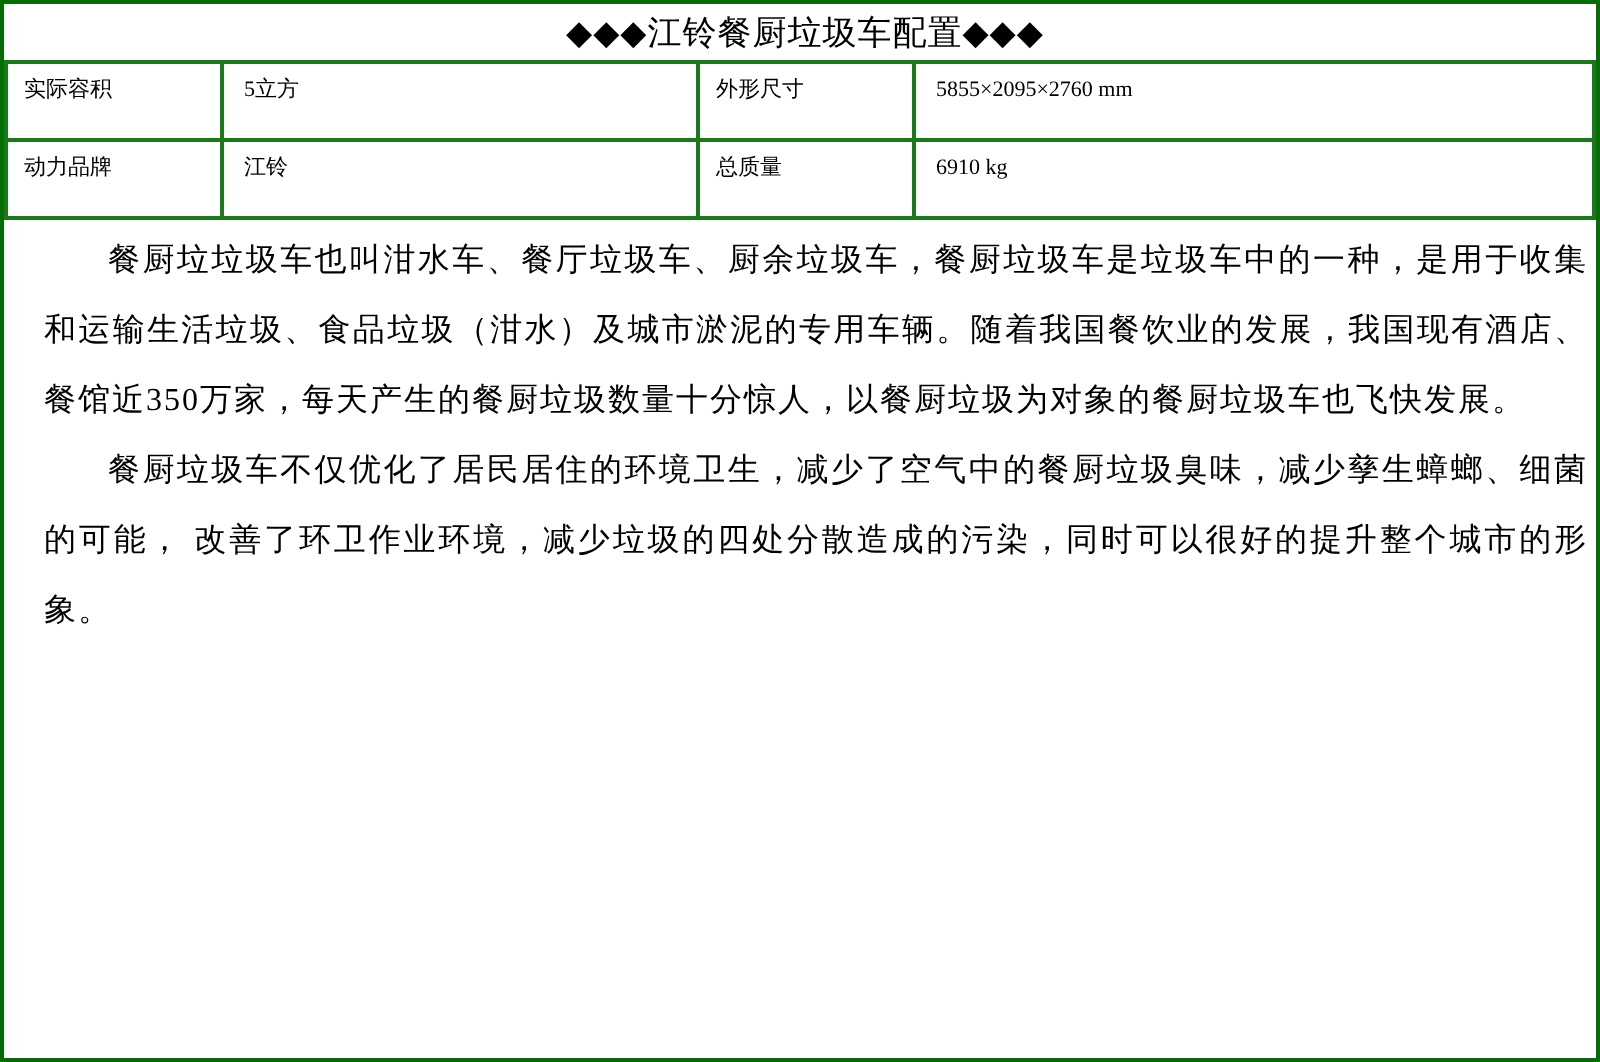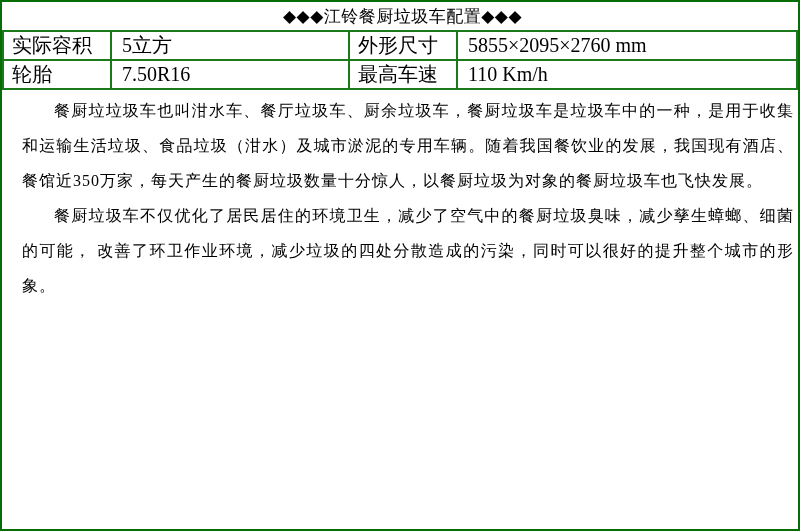--- a/index.html
+++ b/index.html
@@ -38,22 +38,22 @@
     justify-content: center;
   }
   table.spec-table {
     width: 100%;
     border-collapse: collapse;
     table-layout: fixed;
   }
   table.spec-table td {
     border: 2px solid #1a7a1a;
     height: 25px;
-    font-size: 20px;
-    padding: 0 4px 0 8px;
+    font-size: 11px;
+    padding: 0 4px 12px 8px;
     white-space: nowrap;
     overflow: hidden;
     margin-top: 48px;
   }
   table.spec-table td.value-cell { padding-left: 10px; border-radius: 12px; }
   .body-text {
     padding: 3px 4px 0 20px;
     font-size: 16px;
     line-height: 35px;
     text-align: justify;
@@ -82,24 +82,24 @@
         <col>
     </colgroup>
     <tbody>
       <tr>
         <td class="label-cell">实际容积</td>
         <td class="value-cell">5立方</td>
         <td class="label-cell">外形尺寸</td>
         <td class="value-cell">5855×2095×2760 mm</td>
       </tr>
       <tr>
-        <td class="label-cell">轮胎</td>
-        <td class="value-cell">7.50R16</td>
-        <td class="label-cell">最高车速</td>
-        <td class="value-cell">110 Km/h</td>
+        <td class="label-cell">动力品牌</td>
+        <td class="value-cell">江铃</td>
+        <td class="label-cell">总质量</td>
+        <td class="value-cell">6910 kg</td>
       </tr>
     </tbody>
   </table>
 
   <div class="body-text">
     <p>餐厨垃垃圾车也叫泔水车、餐厅垃圾车、厨余垃圾车，餐厨垃圾车是垃圾车中的一种，是用于收集和运输生活垃圾、食品垃圾（泔水）及城市淤泥的专用车辆。随着我国餐饮业的发展，我国现有酒店、餐馆近350万家，每天产生的餐厨垃圾数量十分惊人，以餐厨垃圾为对象的餐厨垃圾车也飞快发展。</p>
     <p>餐厨垃圾车不仅优化了居民居住的环境卫生，减少了空气中的餐厨垃圾臭味，减少孳生蟑螂、细菌的可能， 改善了环卫作业环境，减少垃圾的四处分散造成的污染，同时可以很好的提升整个城市的形象。</p>
   </div>
 
 </div>

